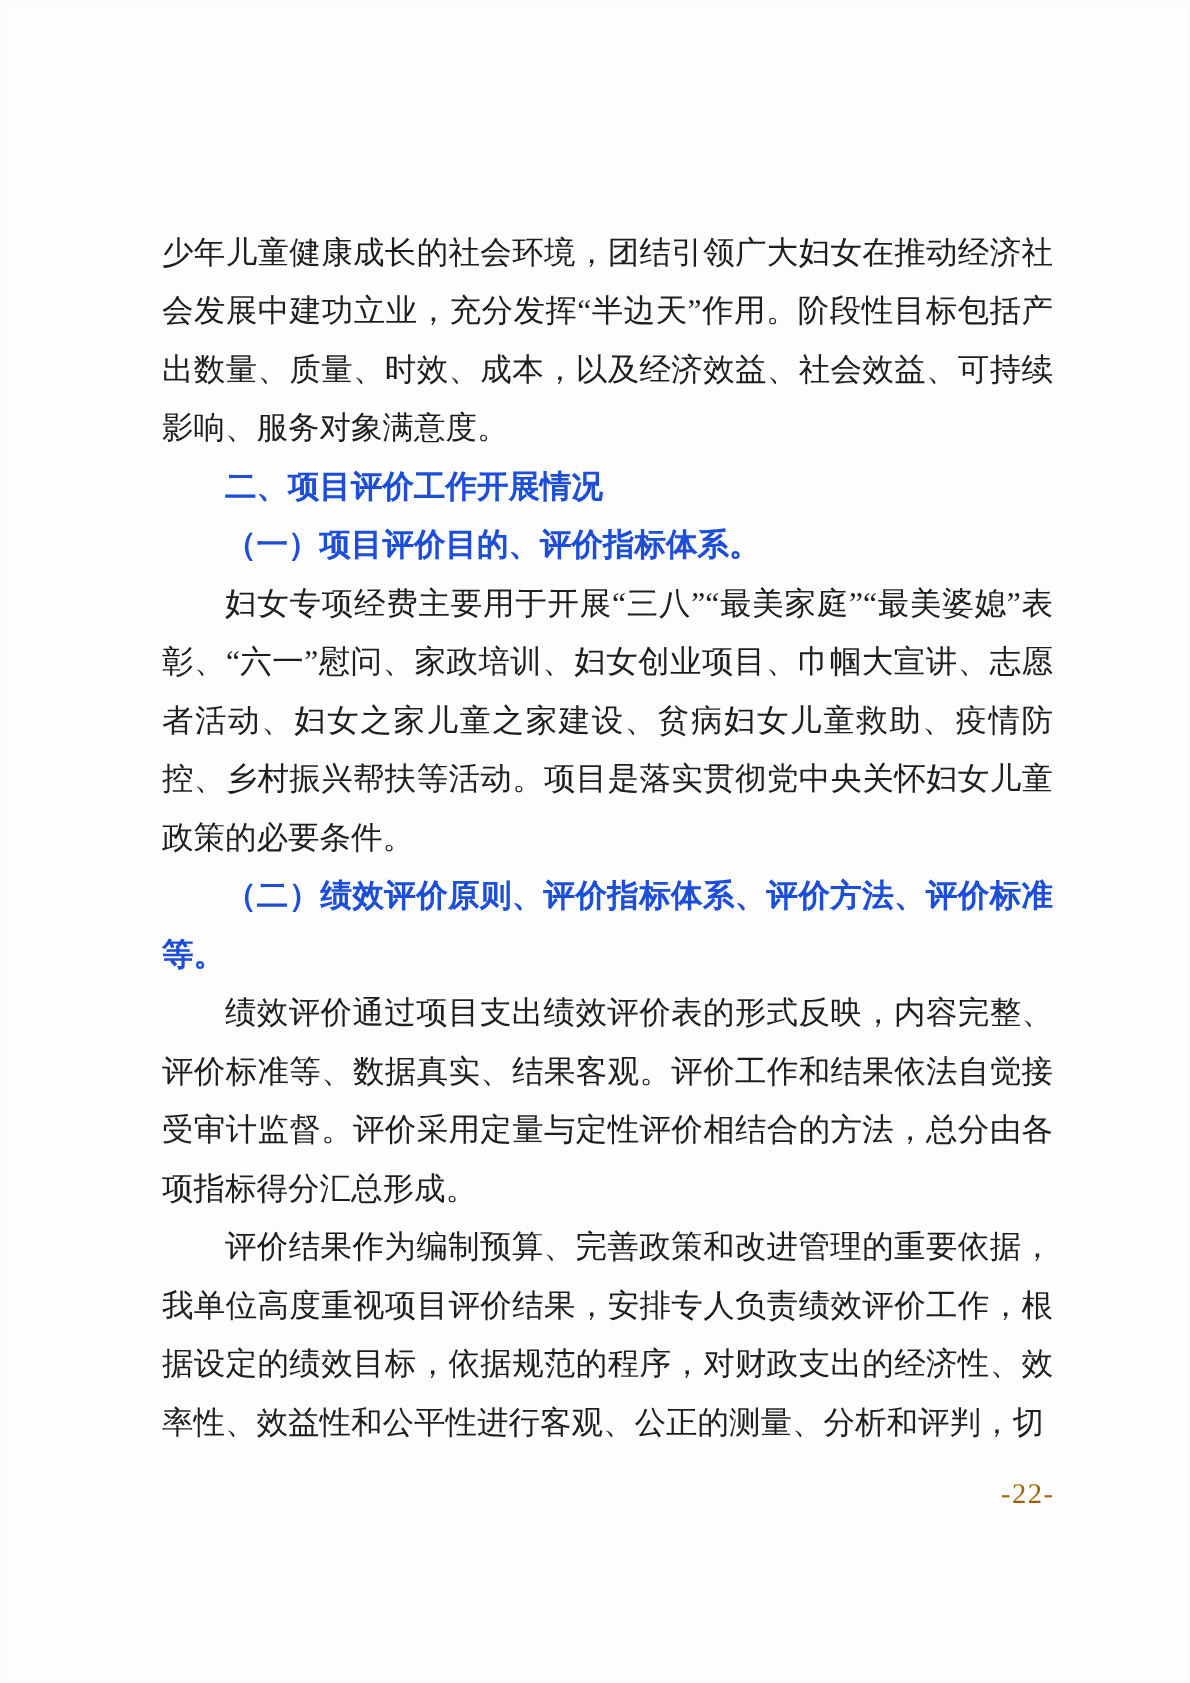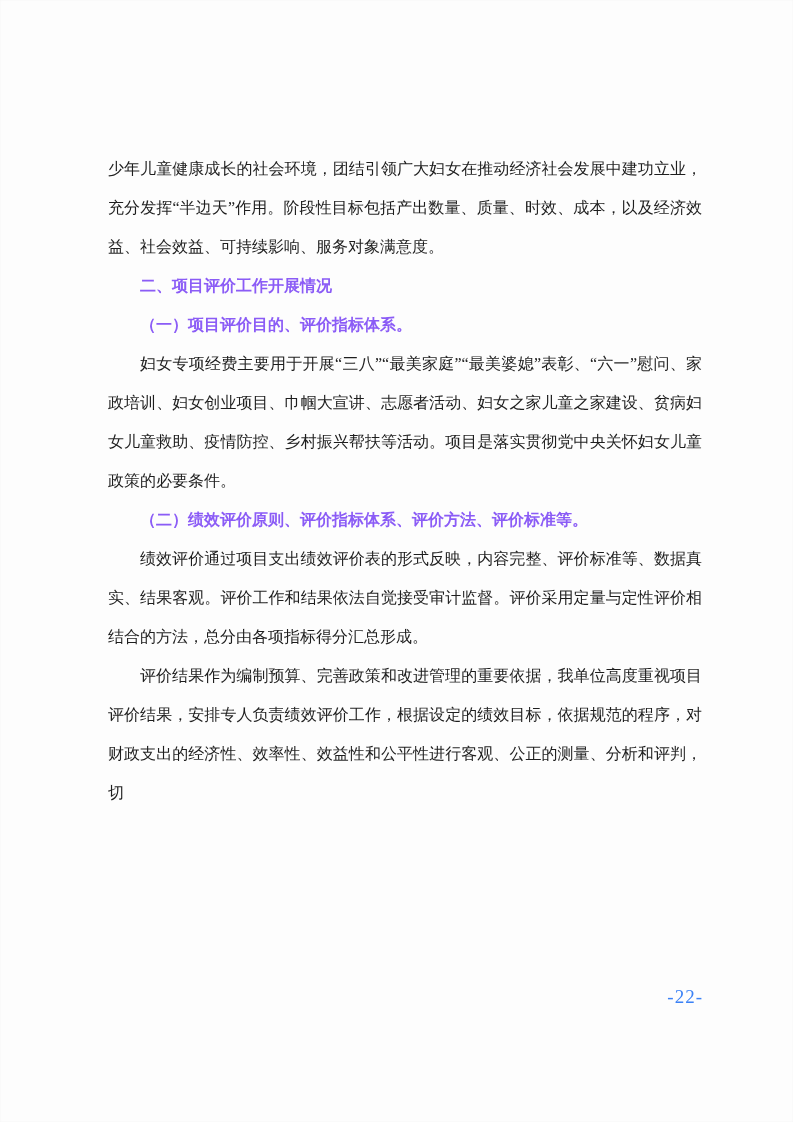--- a/index.html
+++ b/index.html
@@ -15,46 +15,46 @@
     overflow: hidden;
     box-shadow: inset 0 0 2px rgba(0,0,0,0.05);
   }
   .text-block {
     position: absolute;
     left: 108px;
     top: 149px;
     width: 594px;
     color: #1e1e1e;
     font-family: "Liberation Serif", serif;
-    font-size: 16px;
+    font-size: 21px;
     line-height: 39px;
     text-align: justify;
     text-justify: inter-character;
   }
   .text-block p {
     margin: 0;
     padding: 0;
     text-indent: 2em;
   }
   .text-block p.no-indent {
     text-indent: 0;
   }
   .heading-l1, .heading-l2 {
     font-family: "Liberation Sans", sans-serif;
     font-weight: 700;
-    color: #8b5cf6;
+    color: #1d4ed8;
   }
   .page-number {
     position: absolute;
     top: 986px;
     right: 90px;
     font-family: "Liberation Serif", serif;
     font-size: 19px;
     letter-spacing: 1px;
-    color: #3b82f6;
+    color: #a16207;
   }
 </style>
 </head>
 <body>
 
 <div class="page">
   <main class="text-block">
     <p class="body-text no-indent">少年儿童健康成长的社会环境，团结引领广大妇女在推动经济社会发展中建功立业，充分发挥“半边天”作用。阶段性目标包括产出数量、质量、时效、成本，以及经济效益、社会效益、可持续影响、服务对象满意度。</p>
     <p class="heading-l1">二、项目评价工作开展情况</p>
     <p class="heading-l2">（一）项目评价目的、评价指标体系。</p>

